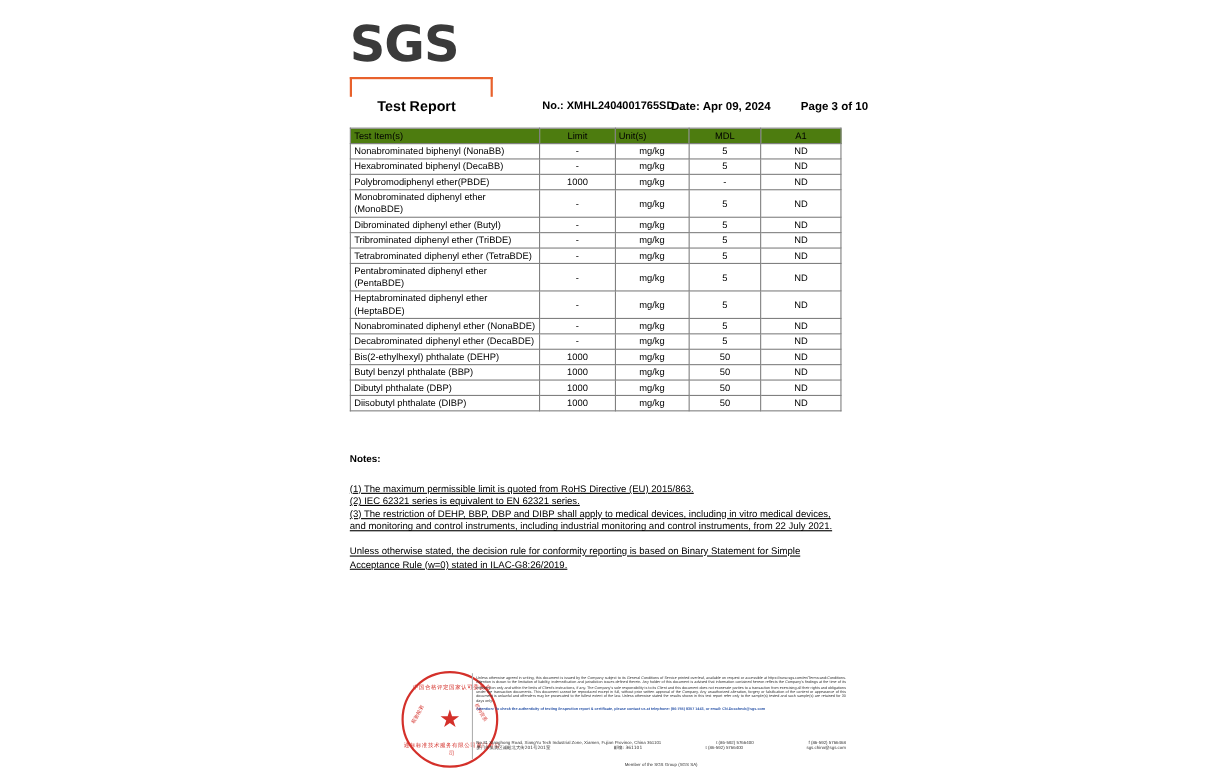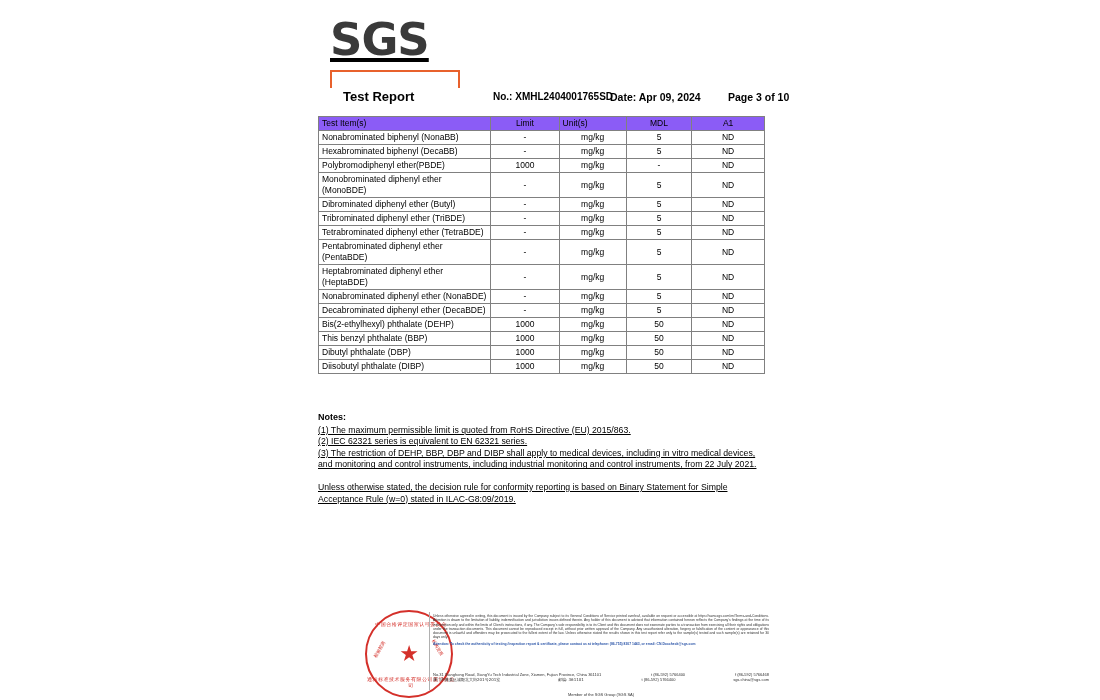--- a/index.html
+++ b/index.html
@@ -121,21 +121,21 @@
     font-size: 8.5px;
     color: #000;
   }
   .tbl td, .tbl th {
     border: 1px solid #808080;
     padding: 1px 3px;
     line-height: 11px;
     vertical-align: middle;
   }
   .tbl thead th {
-    background: #8b5cf6;
+    background: #4d7c0f;
     font-weight: normal;
     text-align: center;
     height: 11px;
   }
   .tbl .c-item   { width: 178px; text-align: left; }
   .tbl .c-limit  { width: 67px; text-align: center; }
   .tbl .c-unit   { width: 65px; text-align: left; }
   .tbl .c-mdl    { width: 64px; text-align: center; }
   .tbl .c-a1     { width: 73px; text-align: center; }
   .tbl td.ctr { text-align: center; }
@@ -146,21 +146,21 @@
     left: 318px;
     top: 412px;
     width: 448px;
     font-size: 8.7px;
     color: #000;
     line-height: 11.6px;
   }
   .notes .lbl {
     font-weight: bold;
     font-size: 9px;
-    margin-bottom: 1px;
+    margin-bottom: 15px;
   }
   .notes p {
     margin: 0;
     text-decoration: underline;
   }
   .notes .gap {
     height: 11px;
   }
 
   
@@ -270,21 +270,21 @@
   }
 </style>
 </head>
 <body>
 
 <div class="sheet-left"></div>
 <div class="sheet-right"></div>
 
 <div class="page">
 
-  <div class="logo-wrap" style="left:20px;text-decoration:underline;">
+  <div class="logo-wrap" style="left:8px;">
     <div class="logo-text">SGS</div>
     <div class="logo-rule"></div>
     <div class="logo-tick"></div>
     <div class="logo-tick2"></div>
   </div>
 
   <div class="hdr" style="left:8px;">
     <div class="title">Test Report</div>
     <div class="no">No.: XMHL2404001765SD</div>
     <div class="date">Date: Apr 09, 2024</div>
@@ -380,21 +380,21 @@
           <td class="c-a1 ctr">ND</td>
         </tr>
         <tr>
           <td class="c-item">Bis(2-ethylhexyl) phthalate (DEHP)</td>
           <td class="c-limit ctr">1000</td>
           <td class="c-unit ctr">mg/kg</td>
           <td class="c-mdl ctr">50</td>
           <td class="c-a1 ctr">ND</td>
         </tr>
         <tr>
-          <td class="c-item">This benzyl phthalate (BBP)</td>
+          <td class="c-item">Butyl benzyl phthalate (BBP)</td>
           <td class="c-limit ctr">1000</td>
           <td class="c-unit ctr">mg/kg</td>
           <td class="c-mdl ctr">50</td>
           <td class="c-a1 ctr">ND</td>
         </tr>
         <tr>
           <td class="c-item">Dibutyl phthalate (DBP)</td>
           <td class="c-limit ctr">1000</td>
           <td class="c-unit ctr">mg/kg</td>
           <td class="c-mdl ctr">50</td>
@@ -409,21 +409,21 @@
         </tr>
       </tbody>
   </table>
 
   <div class="notes" style="left:8px;">
     <div class="lbl">Notes:</div>
     <p>(1) The maximum permissible limit is quoted from RoHS Directive (EU) 2015/863.</p>
     <p>(2) IEC 62321 series is equivalent to EN 62321 series.</p>
     <p>(3) The restriction of DEHP, BBP, DBP and DIBP shall apply to medical devices, including in vitro medical devices, and monitoring and control instruments, including industrial monitoring and control instruments, from 22 July 2021.</p>
     <div class="gap"></div>
-    <p>Unless otherwise stated, the decision rule for conformity reporting is based on Binary Statement for Simple Acceptance Rule (w=0) stated in ILAC-G8:09/2019.</p>
+    <p>Unless otherwise stated, the decision rule for conformity reporting is based on Binary Statement for Simple Acceptance Rule (w=0) stated in ILAC-G8:26/2019.</p>
   </div>
 
   <div class="footer" style="left:8px;">
     <div class="stamp">
       <div class="arc-top">中国合格评定国家认可委员会</div>
       <div class="mid-l">检验检测</div>
       <div class="mid-r">机构资质</div>
       <div class="star">★</div>
       <div class="arc-bottom">通标标准技术服务有限公司厦门分公司</div>
     </div>

